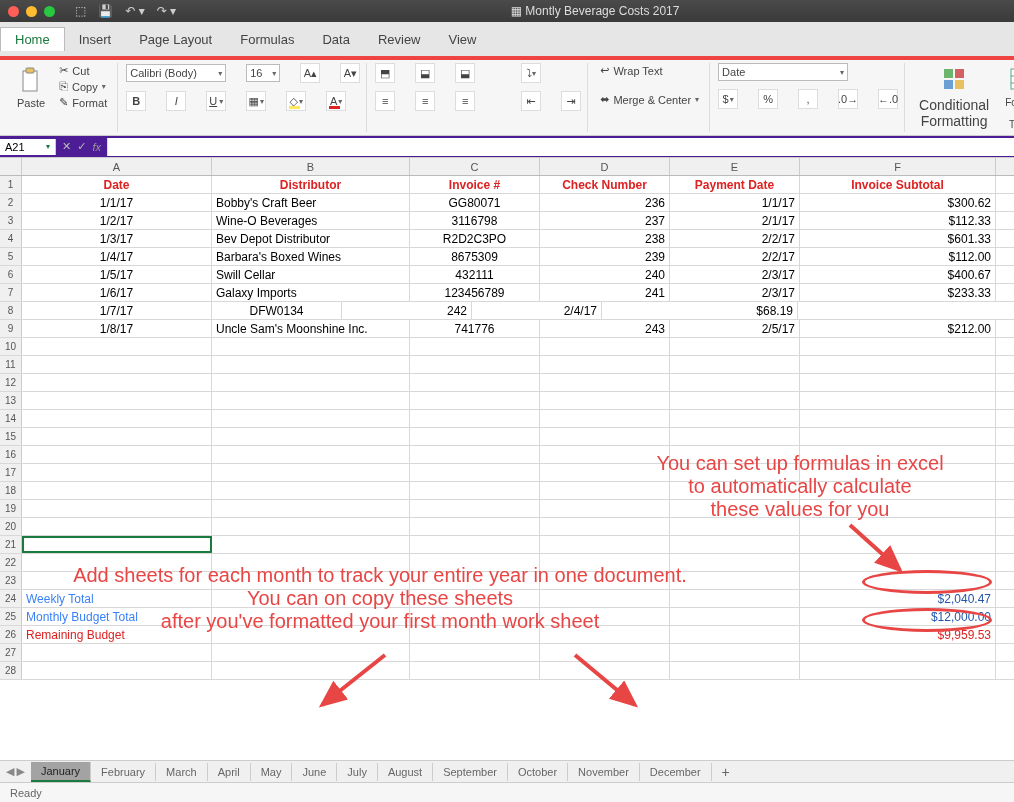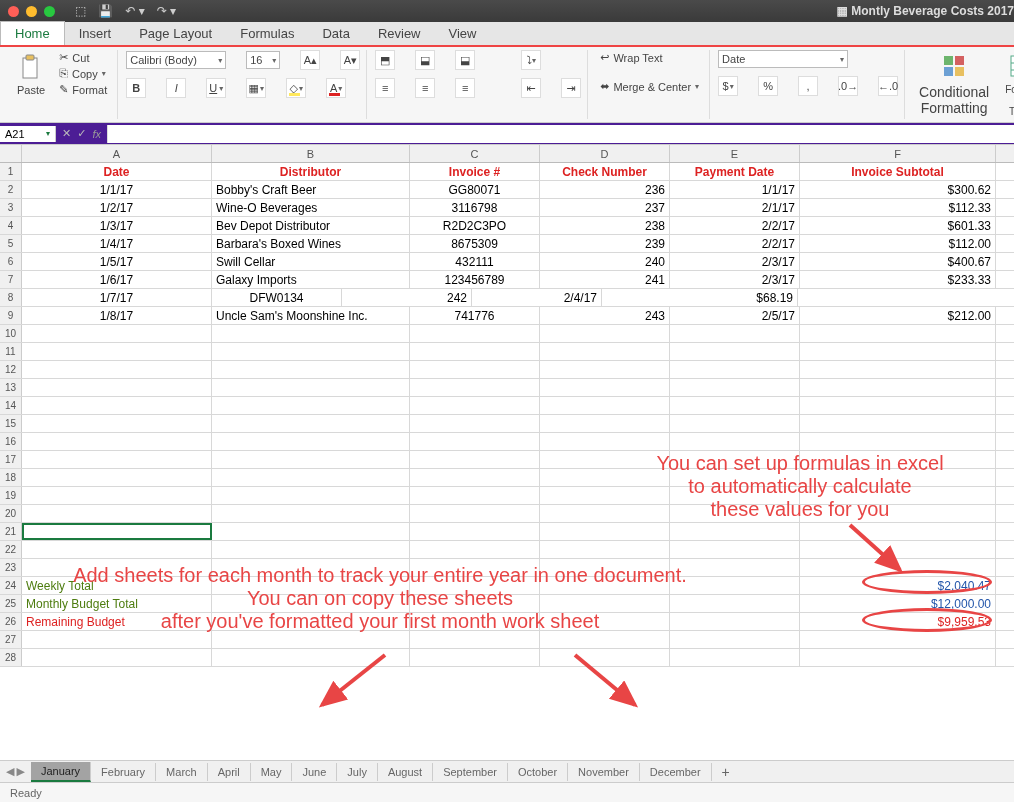--- a/index.html
+++ b/index.html
@@ -3,22 +3,22 @@
 <meta charset="utf-8">
 <style>
 *{box-sizing:border-box;margin:0;padding:0;font-family:-apple-system,Helvetica,Arial,sans-serif}
 body{width:1014px;height:802px;background:#fff;overflow:hidden;font-size:12px;position:relative}
 .titlebar{height:22px;background:linear-gradient(#4a4a4a,#3a3a3a);display:flex;align-items:center;color:#ddd;font-size:12px}
 .traffic{display:flex;gap:7px;padding:0 8px}
 .tlight{width:11px;height:11px;border-radius:50%}
 .tr{background:#ff5f57}.ty{background:#febc2e}.tg{background:#28c840}
 .qat{display:flex;gap:12px;align-items:center;padding-left:12px}
 .qat span{opacity:.9}
-.winttl{flex:1;text-align:right;font-weight:700}
-.tabs{height:25px;background:#e6e6e6;display:flex;align-items:flex-end;border-bottom:2px solid #ef4444}
+.winttl{flex:1;text-align:center;font-weight:400}
+.tabs{height:38px;background:#e6e6e6;display:flex;align-items:center;border-bottom:4px solid #ef4444}
 .tab{padding:4px 14px;font-size:13px;color:#444;cursor:pointer}
 .tab.active{background:#fff;border:1px solid #bbb;border-bottom:0;color:#1a7a3f;font-weight:500}
 .ribbon{height:76px;background:#f6f6f6;border-bottom:1px solid #ccc;display:flex;padding:3px 5px;gap:2px}
 .grp{border-right:1px solid #ddd;padding:0 6px;display:flex;flex-direction:column;gap:2px;font-size:11px;color:#444}
 .bigbtn{display:flex;flex-direction:column;align-items:center;gap:2px;padding:4px 6px;cursor:pointer}
 .bigbtn .ico{width:24px;height:28px}
 .smbtn{display:flex;align-items:center;gap:4px;padding:1px 4px;cursor:pointer;white-space:nowrap}
 .row{display:flex;gap:20px;align-items:center}
 .fontsel{width:100px;height:18px;border:1px solid #bbb;background:#fff;font-size:11px;padding:1px 3px;display:flex;align-items:center;justify-content:space-between}
 .sizesel{width:34px;height:18px;border:1px solid #bbb;background:#fff;font-size:11px;padding:1px 3px;display:flex;align-items:center;justify-content:space-between}
@@ -32,21 +32,21 @@
 .corner{width:22px;border-right:1px solid #ccc}
 .ch{border-right:1px solid #ccc;display:flex;align-items:center;justify-content:center;cursor:pointer}
 .chA{width:190px}.chB{width:198px}.chC{width:130px}.chD{width:130px}.chE{width:130px}.chF{width:196px}
 .gridbody{position:relative}
 .gr{display:flex;border-bottom:1px solid #d8d8d8;height:18px;font-size:12px}
 .rh{width:22px;background:#f0f0f0;border-right:1px solid #ccc;display:flex;align-items:center;justify-content:center;font-size:10px;color:#555}
 .cell{border-right:1px solid #d8d8d8;padding:1px 4px;overflow:hidden;white-space:nowrap;display:flex;align-items:center}
 .cA{width:190px;justify-content:center}.cB{width:198px}.cC{width:130px;justify-content:center}.cD{width:130px;justify-content:flex-end}.cE{width:130px;justify-content:flex-end}.cF{width:196px;justify-content:flex-end}
 .hdrcell{color:#d22;font-weight:bold}
 .selcell{border:2px solid #1a7a3f!important;background:#fff}
-.totlab{color:#4d7c0f;font-weight:500;justify-content:flex-start!important;padding-left:4px}
+.totlab{color:#3b82f6;font-weight:500;justify-content:flex-start!important;padding-left:4px}
 .totval{color:#2255aa;font-weight:500}
 .remlab{color:#d22;font-weight:500;justify-content:flex-start!important;padding-left:4px}
 .remval{color:#d22;font-weight:500}
 .sheettabs{position:absolute;bottom:20px;left:0;right:0;height:22px;background:#f0f0f0;border-top:1px solid #ccc;display:flex;align-items:center;font-size:11px}
 .stnav{display:flex;gap:2px;padding:0 6px;color:#888}
 .stnav span{cursor:pointer}
 .stab{padding:3px 10px;border-right:1px solid #ccc;cursor:pointer;color:#666}
 .stab.active{background:#a3a3a3;font-weight:normal;color:#222;border-bottom:2px solid #1a7a3f}
 .addsheet{padding:3px 10px;cursor:pointer;font-size:14px;color:#666}
 .status{position:absolute;bottom:0;left:0;right:0;height:20px;background:#f6f6f6;border-top:1px solid #ccc;display:flex;align-items:center;padding:0 10px;font-size:11px;color:#666}

